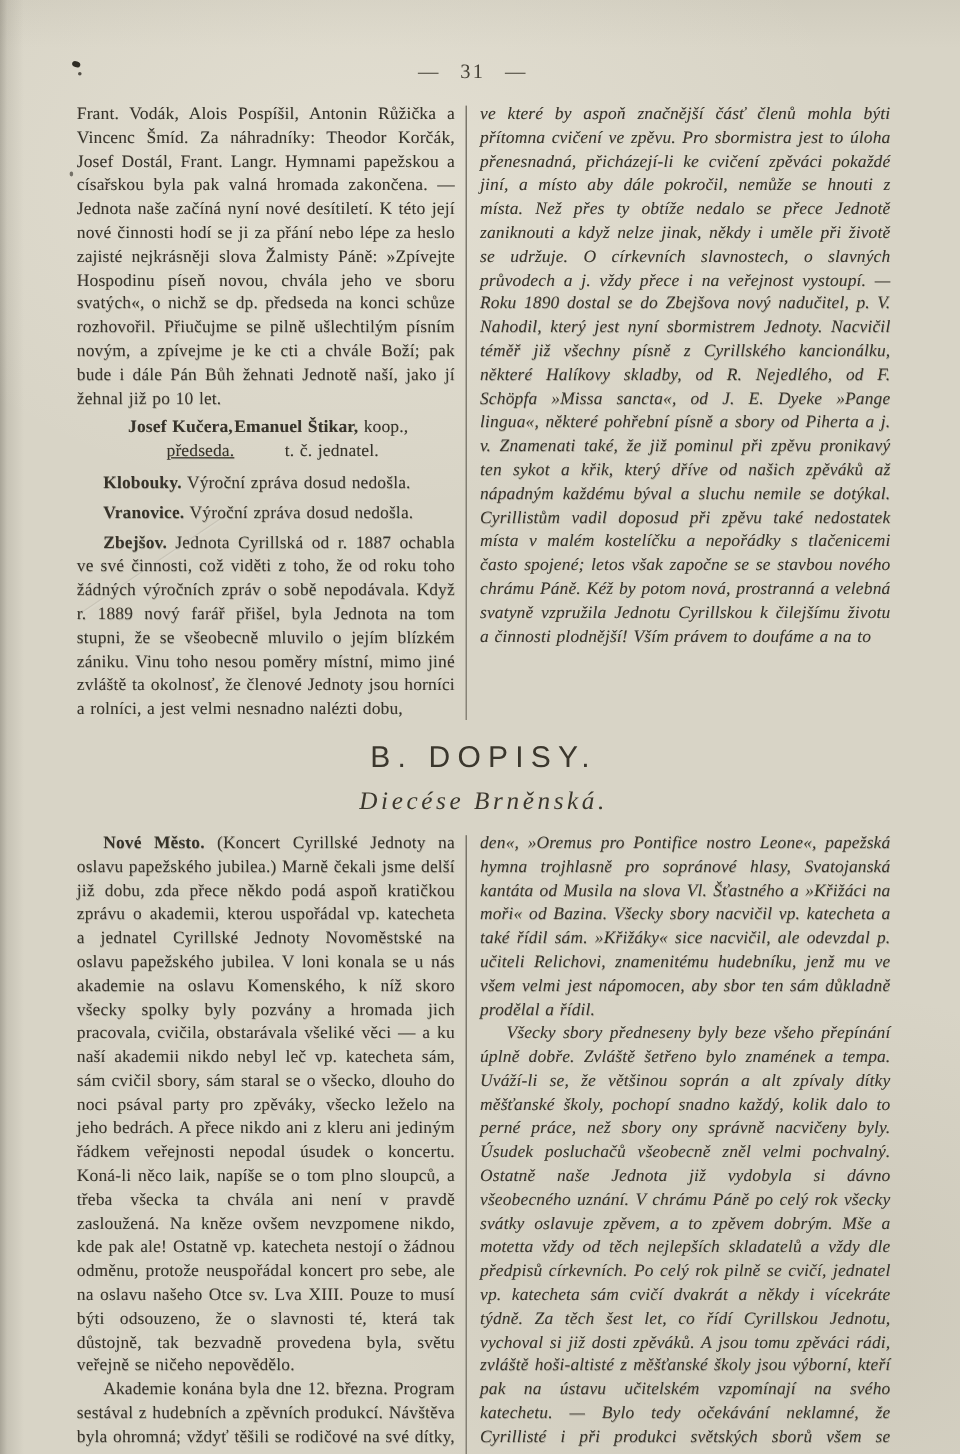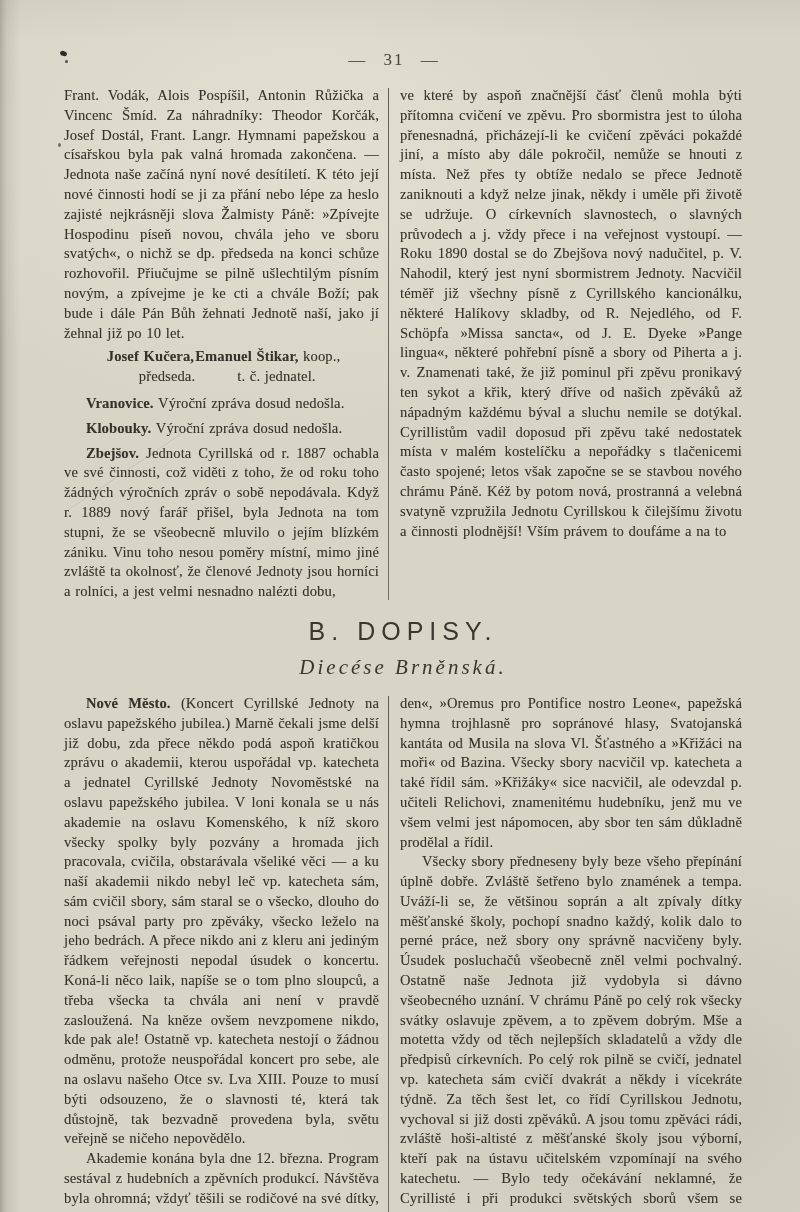--- a/index.html
+++ b/index.html
@@ -26,36 +26,36 @@
     position:absolute;top:86px;left:64px;width:678px;
   }
   .cols{display:flex;align-items:stretch;}
   .col{
     font-size:14.5px;line-height:19.8px;
     text-align:justify;
     word-spacing:.06em;letter-spacing:.01em;
     text-shadow:.3px .3px 0 rgba(55,51,42,.28);
   }
   .col.left{flex:0 0 315px;}
-  .col.right{flex:1 1 auto;}
+  .col.right{flex:1 1 auto;font-style:italic;}
   .divider{
     flex:0 0 1px;
     background:linear-gradient(180deg, rgba(74,70,60,.85), rgba(74,70,60,.7));
     margin:2px 11px 2px 9px;
   }
   p{margin:0;}
   .cont{text-indent:0;}
   .entry{text-indent:22px;}
   .entry.gap{margin-top:5px;}
   .bold{font-weight:bold;}
   .sigrow{
     display:flex;justify-content:center;
     padding:4px 10px 2px 14px;
   }
-  .sig .role1{padding-left:32px;}
+  .sig .role1{padding-left:32px;text-decoration:underline;}
   .sig .role2{padding-left:42px;}
   .sigline{
     display:flex;justify-content:space-between;
     padding-right:2px;
   }
   .heading-block{text-align:center;margin:15px 0 14px 0;}
   .h1{
     font-family:Liberation Sans, sans-serif;
     font-size:25px;letter-spacing:6px;
     color:#3b372d;
@@ -99,22 +99,22 @@
           <div class="sig">
             <div class="bold">Josef Kučera,</div>
             <div class="role1">předseda.</div>
           </div>
           <div class="sig">
             <div><span class="bold">Emanuel Štikar,</span><span> koop.,</span></div>
             <div class="role2">t. č. jednatel.</div>
           </div>
         </div>
 
+        <p class="entry gap"><span class="bold">Klobouky.</span> <span>Výroční zpráva dosud nedošla.</span></p>
         <p class="entry gap"><span class="bold">Vranovice.</span> <span>Výroční zpráva dosud nedošla.</span></p>
-        <p class="entry gap"><span class="bold">Klobouky.</span> <span>Výroční zpráva dosud nedošla.</span></p>
         <p class="entry gap"><span class="bold">Zbejšov.</span> <span>Jednota Cyrillská od r. 1887 ochabla ve své činnosti, což viděti z toho, že od roku toho žádných výročních zpráv o sobě nepodávala. Když r. 1889 nový farář přišel, byla Jednota na tom stupni, že se všeobecně mluvilo o jejím blízkém zániku. Vinu toho nesou poměry místní, mimo jiné zvláště ta okolnosť, že členové Jednoty jsou horníci a rolníci, a jest velmi nesnadno nalézti dobu,</span></p>
       </div>
 
       <div class="divider"></div>
 
       <div class="col right">
         <p class="cont">ve které by aspoň značnější čásť členů mohla býti přítomna cvičení ve zpěvu. Pro sbormistra jest to úloha přenesnadná, přicházejí-li ke cvičení zpěváci pokaždé jiní, a místo aby dále pokročil, nemůže se hnouti z místa. Než přes ty obtíže nedalo se přece Jednotě zaniknouti a když nelze jinak, někdy i uměle při životě se udržuje. O církevních slavnostech, o slavných průvodech a j. vždy přece i na veřejnost vystoupí. — Roku 1890 dostal se do Zbejšova nový nadučitel, p. V. Nahodil, který jest nyní sbormistrem Jednoty. Nacvičil téměř již všechny písně z Cyrillského kancionálku, některé Halíkovy skladby, od R. Nejedlého, od F. Schöpfa »Missa sancta«, od J. E. Dyeke »Pange lingua«, některé pohřební písně a sbory od Piherta a j. v. Znamenati také, že již pominul při zpěvu pronikavý ten sykot a křik, který dříve od našich zpěváků až nápadným každému býval a sluchu nemile se dotýkal. Cyrillistům vadil doposud při zpěvu také nedostatek místa v malém kostelíčku a nepořádky s tlačenicemi často spojené; letos však započne se se stavbou nového chrámu Páně. Kéž by potom nová, prostranná a velebná svatyně vzpružila Jednotu Cyrillskou k čilejšímu životu a činnosti plodnější! Vším právem to doufáme a na to</p>
       </div>
     </section>
 

